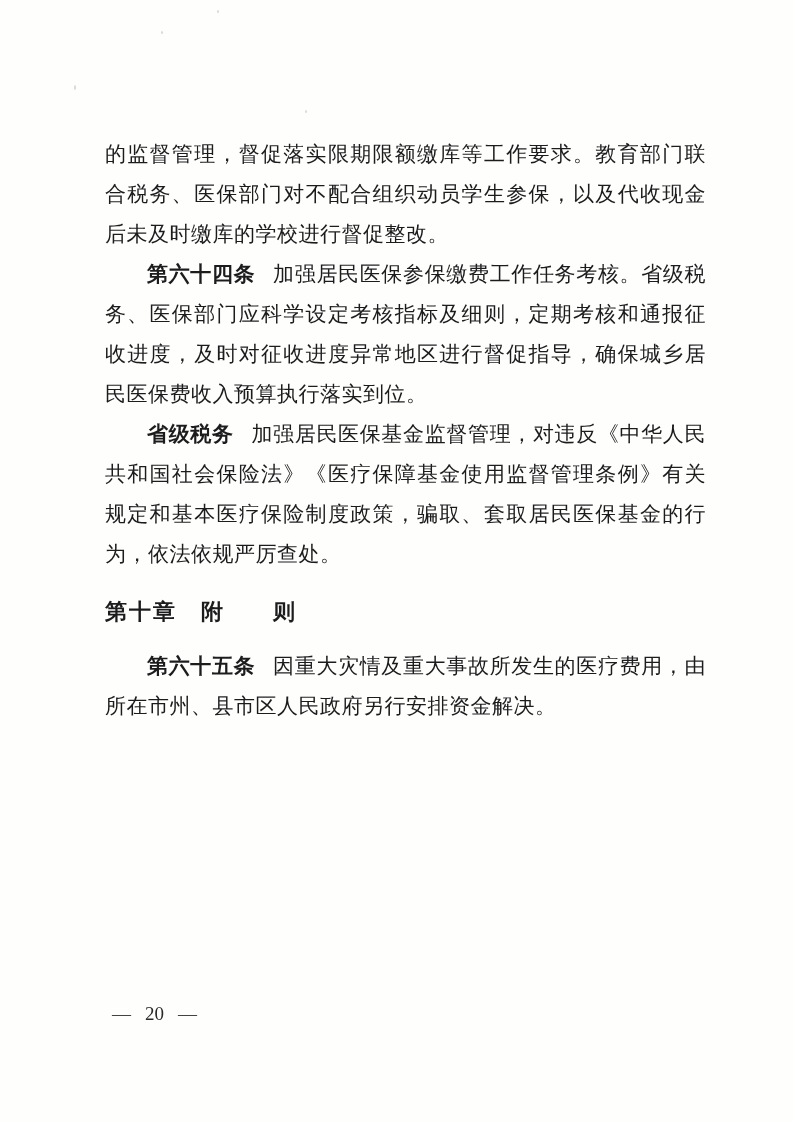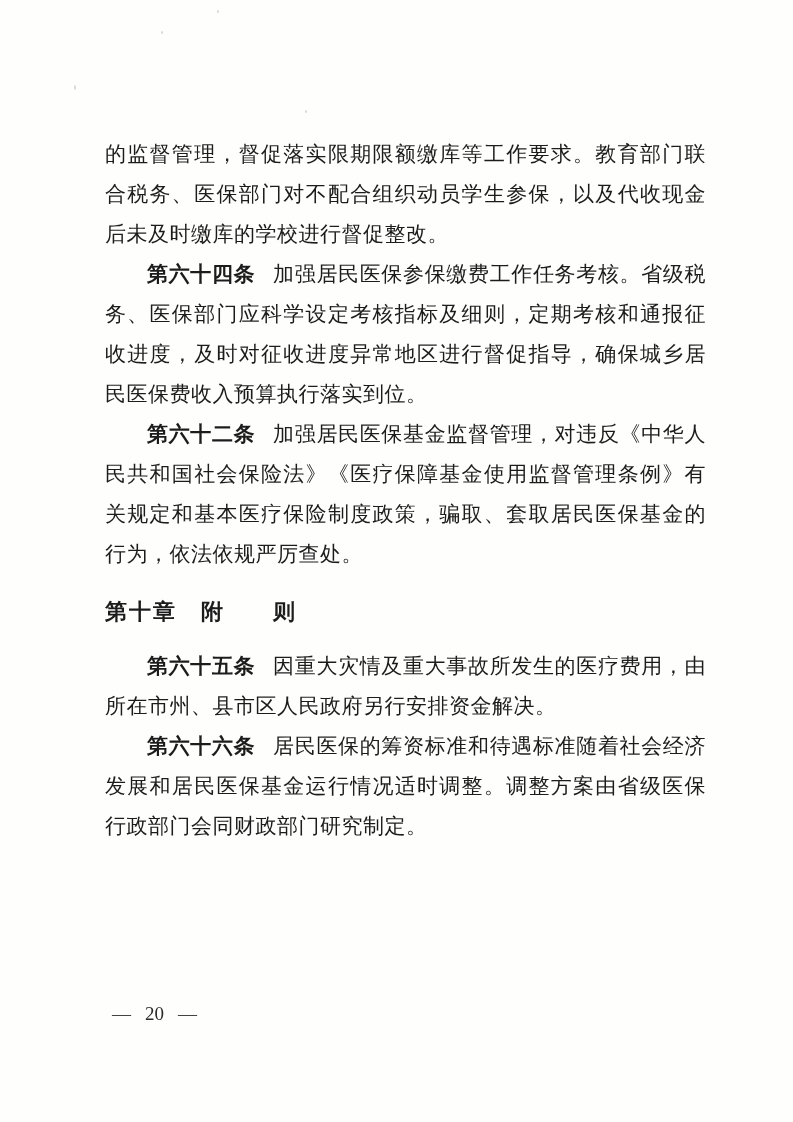--- a/index.html
+++ b/index.html
@@ -82,27 +82,26 @@
   <span class="speck s3"></span>
   <span class="speck s4"></span>
 
   <main class="text-block">
 
     <p class="para flush"><span>的监督管理，督促落实限期限额缴库等工作要求。教育部门联合税务、医保部门对不配合组织动员学生参保，以及代收现金后未及时缴库的学校进行督促整改。</span></p>
 
     <p class="para"><span class="article-label">第六十四条</span><span>加强居民医保参保缴费工作任务考核。省级税务、医保部门应科学设定考核指标及细则，定期考核和通报征收进度，及时对征收进度异常地区进行督促指导，确保城乡居民医保费收入预算执行落实到位。</span></p>
 
 
-    <p class="para"><span class="article-label">第六十二条</span><span>加强居民医保基金监督管理，对违反《中华人民共和国社会保险法》《医疗保障基金使用监督管理条例》有关规定和基本医疗保险制度政策，骗取、套取居民医保基金的行为，依法依规严厉查处。</span></p>
+    <p class="para"><span class="article-label">省级税务</span><span>加强居民医保基金监督管理，对违反《中华人民共和国社会保险法》《医疗保障基金使用监督管理条例》有关规定和基本医疗保险制度政策，骗取、套取居民医保基金的行为，依法依规严厉查处。</span></p>
 
     <h2 class="chapter"><span>第十章　附　　则</span></h2>
 
     <p class="para"><span class="article-label">第六十五条</span><span>因重大灾情及重大事故所发生的医疗费用，由所在市州、县市区人民政府另行安排资金解决。</span></p>
 
-    <p class="para"><span class="article-label">第六十六条</span><span>居民医保的筹资标准和待遇标准随着社会经济发展和居民医保基金运行情况适时调整。调整方案由省级医保行政部门会同财政部门研究制定。</span></p>
 
   </main>
 
   <footer class="page-footer">
     <span class="dash">—</span>
     <span class="page-num">20</span>
     <span class="dash">—</span>
   </footer>
 
 </div>

